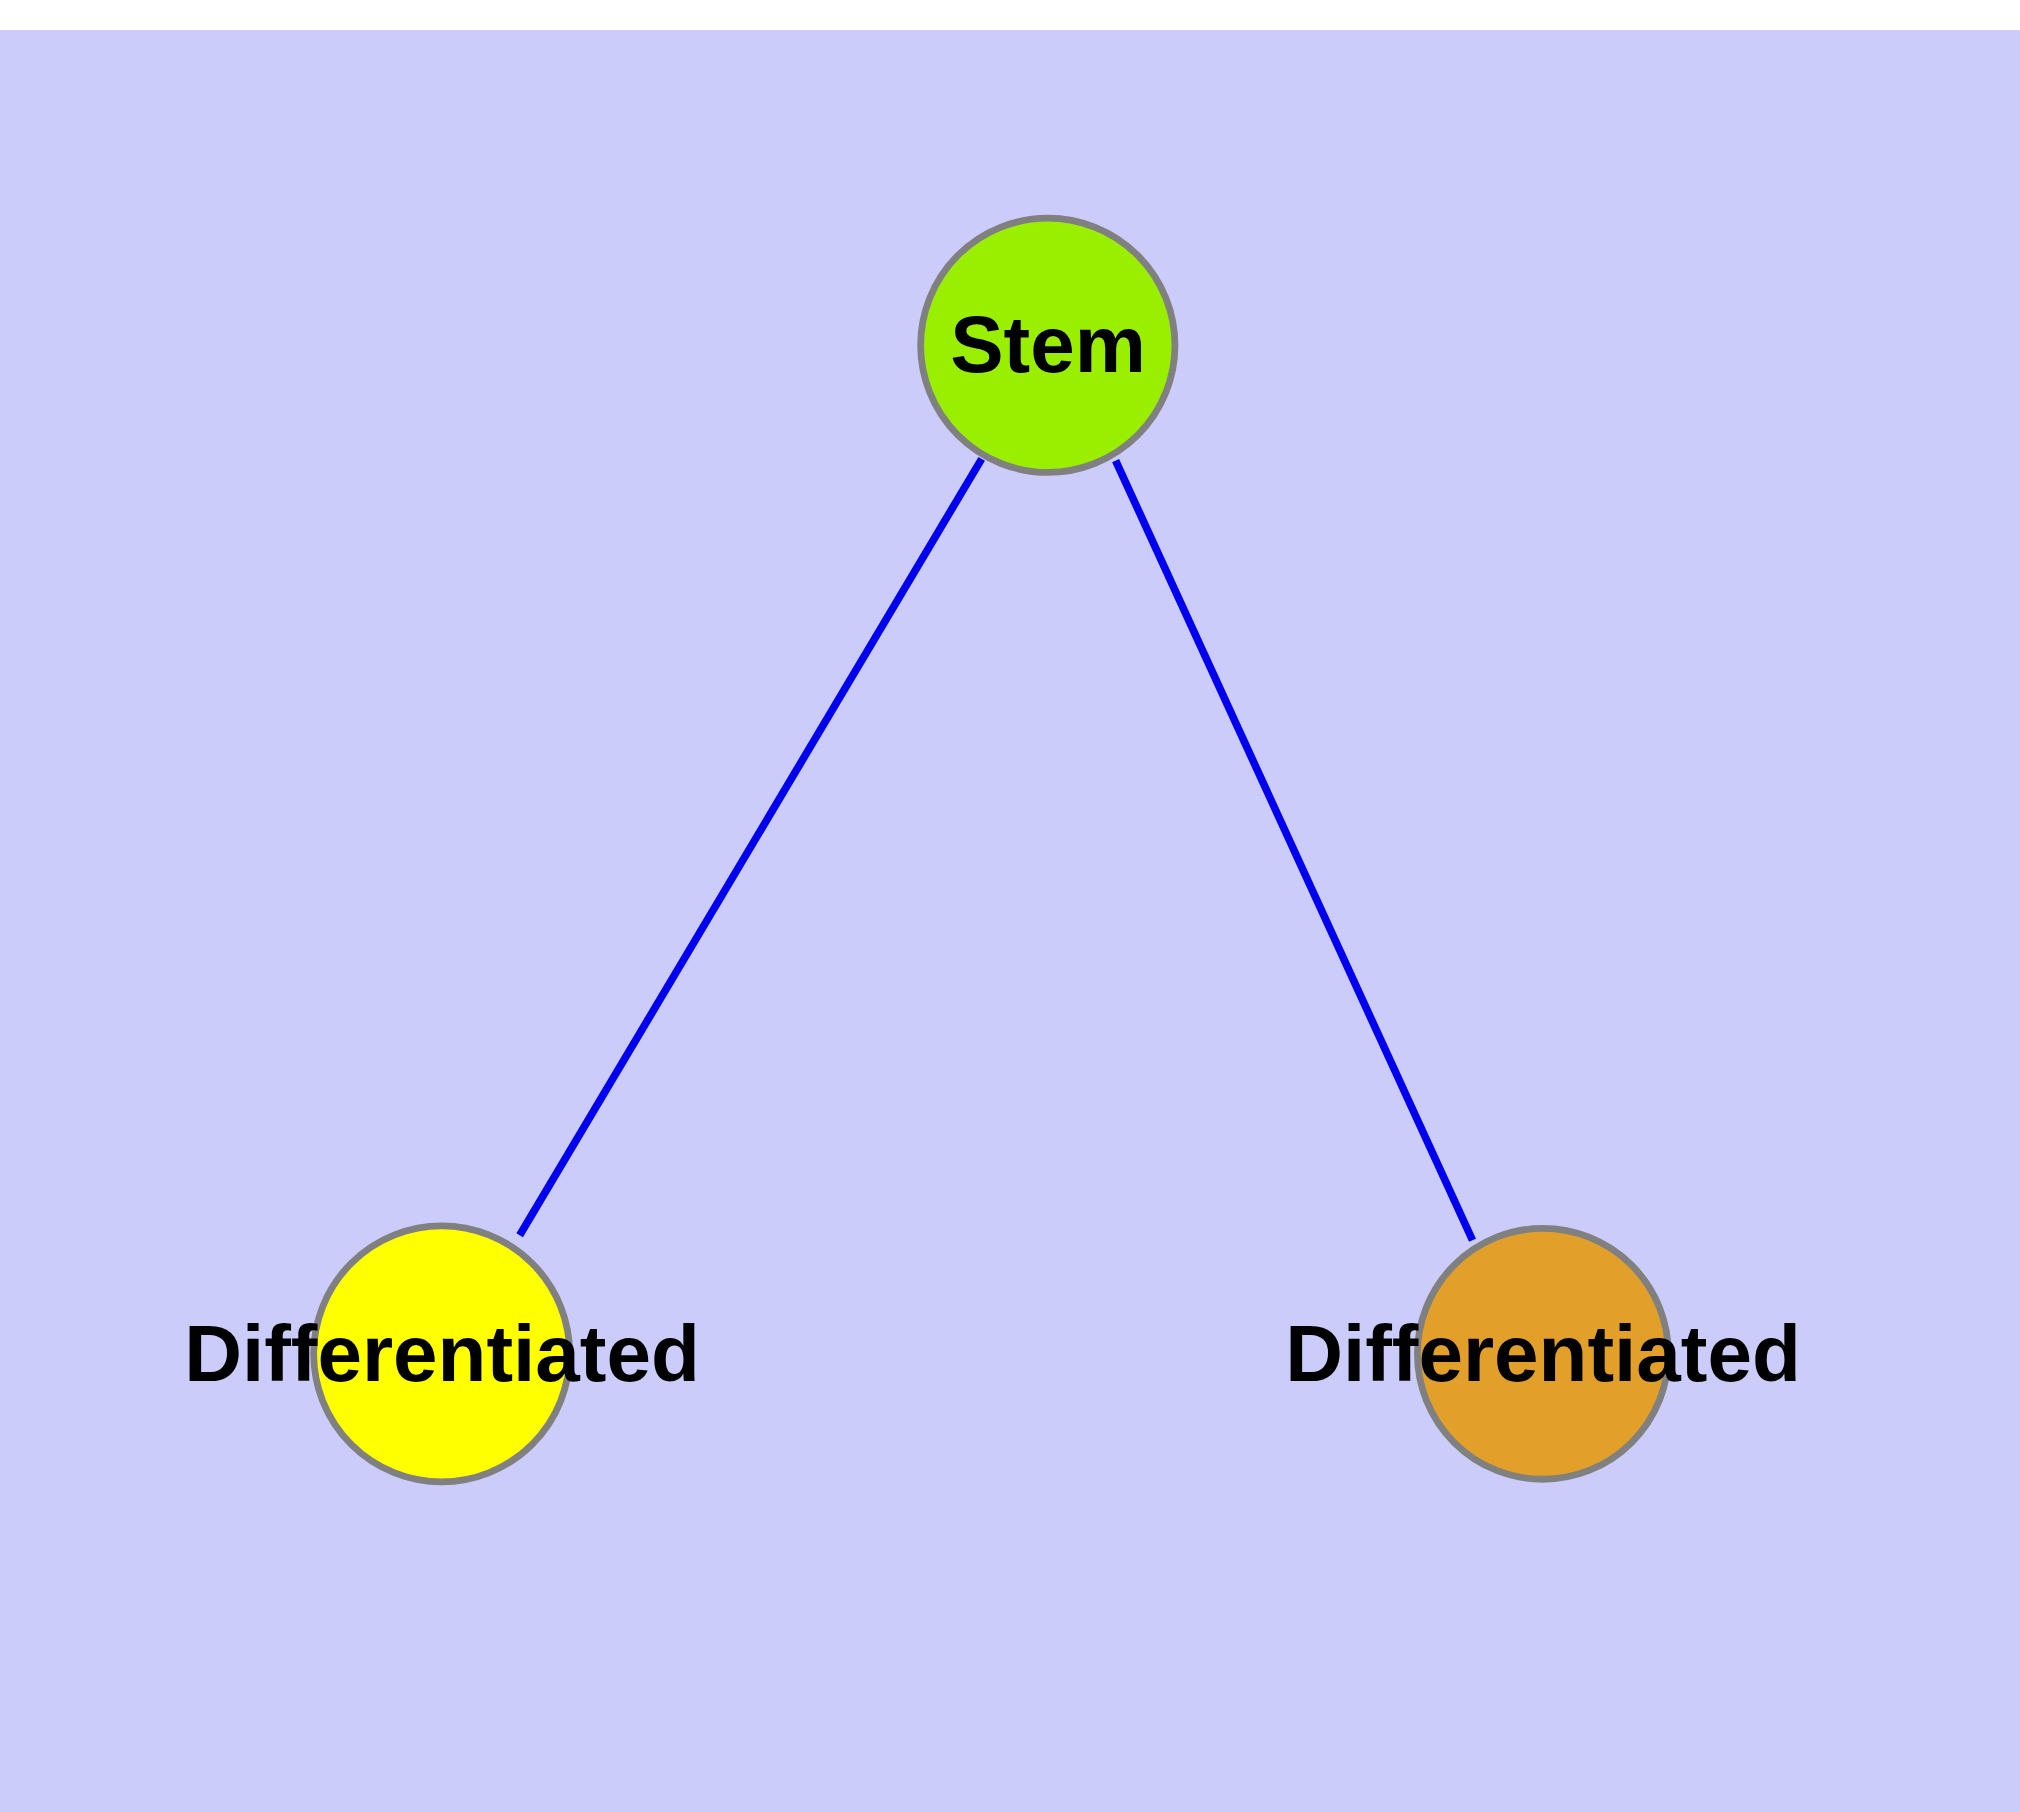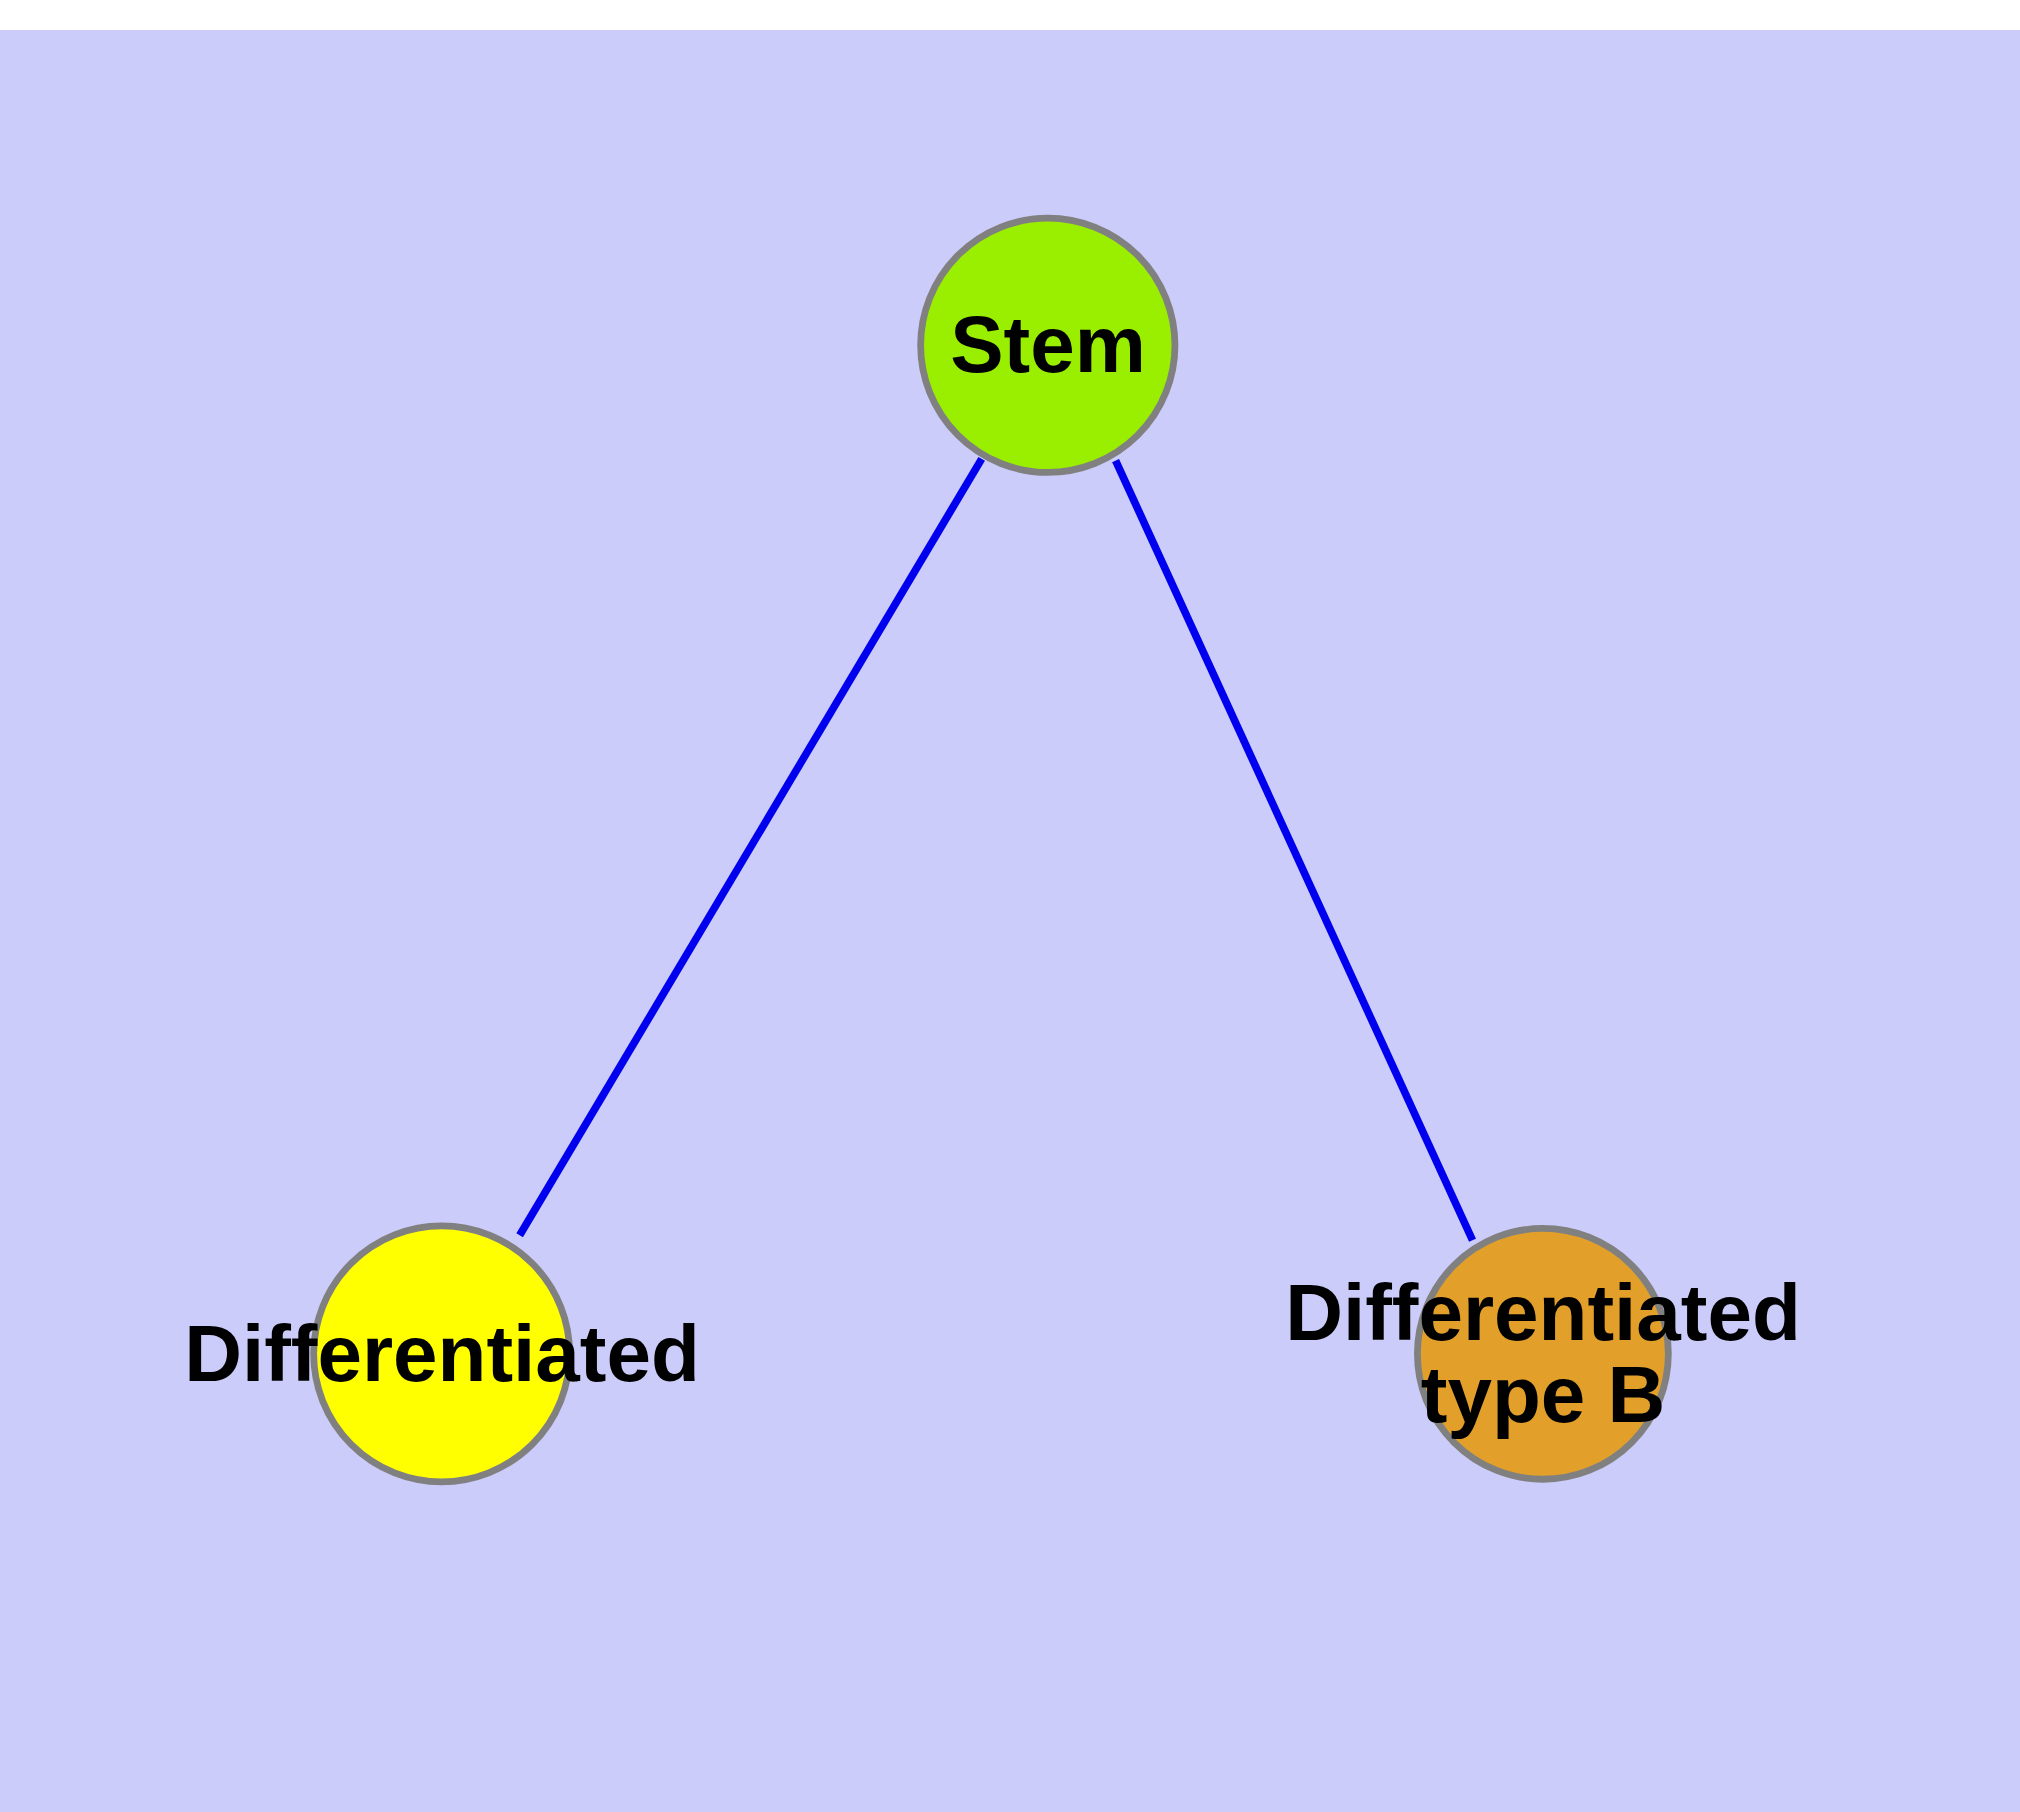--- a/index.html
+++ b/index.html
@@ -45,16 +45,16 @@
     <line id="edge0" stroke-linecap="butt" x1="1158" y1="506" x2="613" y2="1422" stroke="#0000ee" stroke-width="9"></line>
     <line id="edge1" stroke-linecap="butt" x1="1316" y1="508" x2="1737" y2="1428" stroke="#0000ee" stroke-width="9"></line>
 
     <circle id="node0" cx="1236" cy="372" r="150" fill="#9aee00" stroke="#808080" stroke-width="8"></circle>
     <circle id="node1" cx="521" cy="1562" r="151" fill="#ffff00" stroke="#808080" stroke-width="8"></circle>
     <circle id="node2" cx="1820" cy="1562" r="148" fill="#e2a02a" stroke="#808080" stroke-width="8"></circle>
   </svg>
 
   <div class="node-label" id="label0" style="left: 1048px; top: 315px; color: rgb(0, 0, 0);"><div>Stem</div></div>
   <div class="node-label" id="label1" style="left: 442px; top: 1324px; color: rgb(0, 0, 0);"><div>Differentiated</div></div>
-  <div class="node-label" id="label2" style="left: 1543px; top: 1324px; color: rgb(0, 0, 0);"><div>Differentiated</div><div>type B</div></div>
+  <div class="node-label" id="label2" style="left: 1543px; top: 1324px; color: rgb(0, 0, 0);"><div>Differentiated</div></div>
 
 </div>
 
 
 </body></html>

